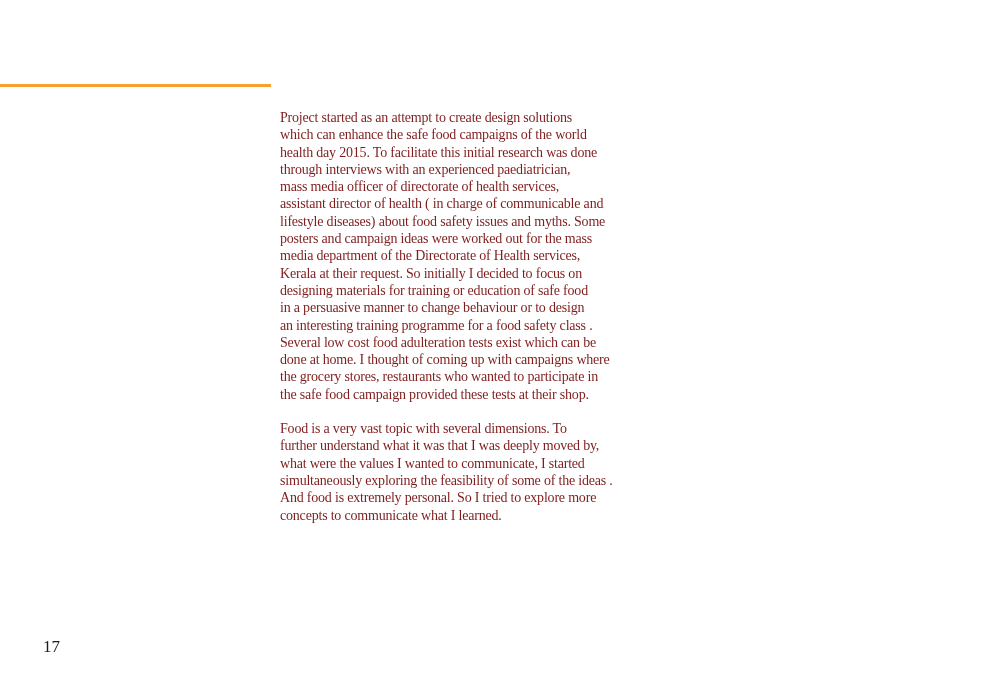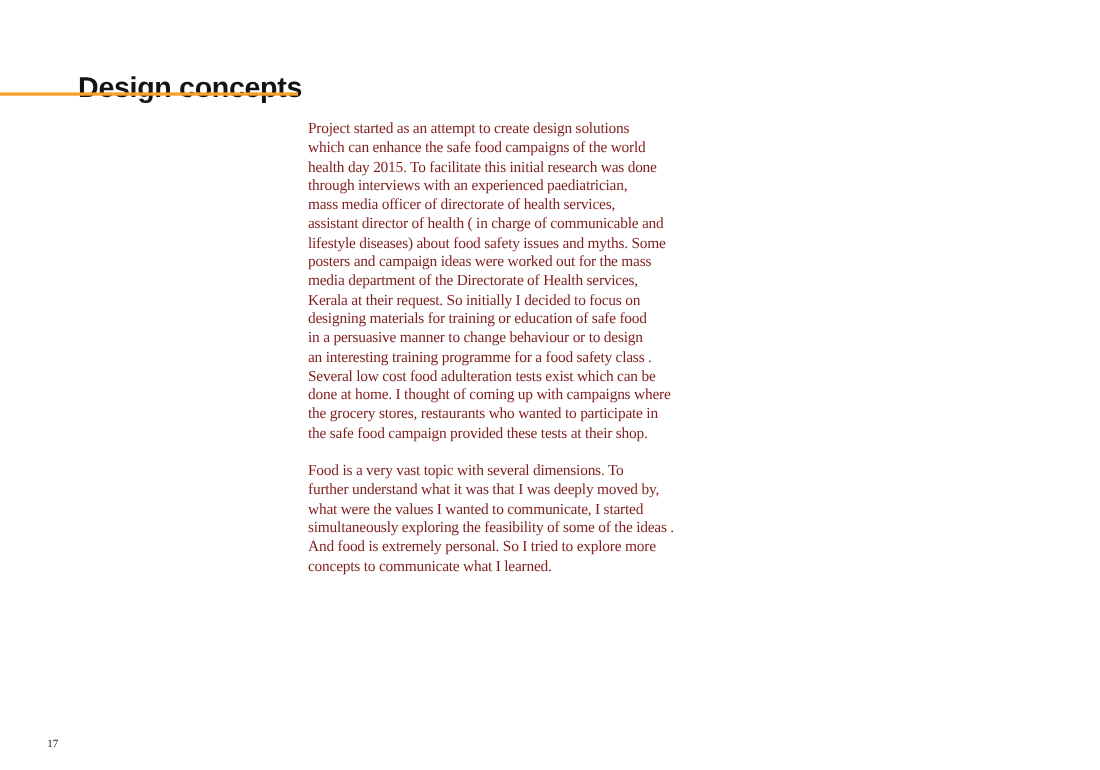--- a/index.html
+++ b/index.html
@@ -46,32 +46,31 @@
     letter-spacing: -0.2px;
     color: #7f1d1d;
   }
   .body-paragraph {
     white-space: pre;      
     margin: 0 0 17px 0;
   }
   .page-number {
     position: absolute;
     left: 43px;
-    top: 671px;
+    top: 637px;
     font-family: "Liberation Serif", serif;
-    font-size: 10px;
+    font-size: 17px;
     color: #1b1b1b;
   }
 </style>
 </head>
 <body>
 
 <div class="page" style="background: rgb(255, 255, 255); color: rgb(27, 27, 27);">
 
-  <h1 class="page-title">Design concepts</h1>
 
   <div class="title-underline" style="background: rgb(245, 161, 43);"></div>
 
   <div class="body-text">
     <p class="body-paragraph">Project started as an attempt to create design solutions
 which can enhance the safe food campaigns of the world
 health day 2015. To facilitate this initial research was done
 through interviews with an experienced paediatrician,
 mass media officer of directorate of health services,
 assistant director of health ( in charge of communicable and

